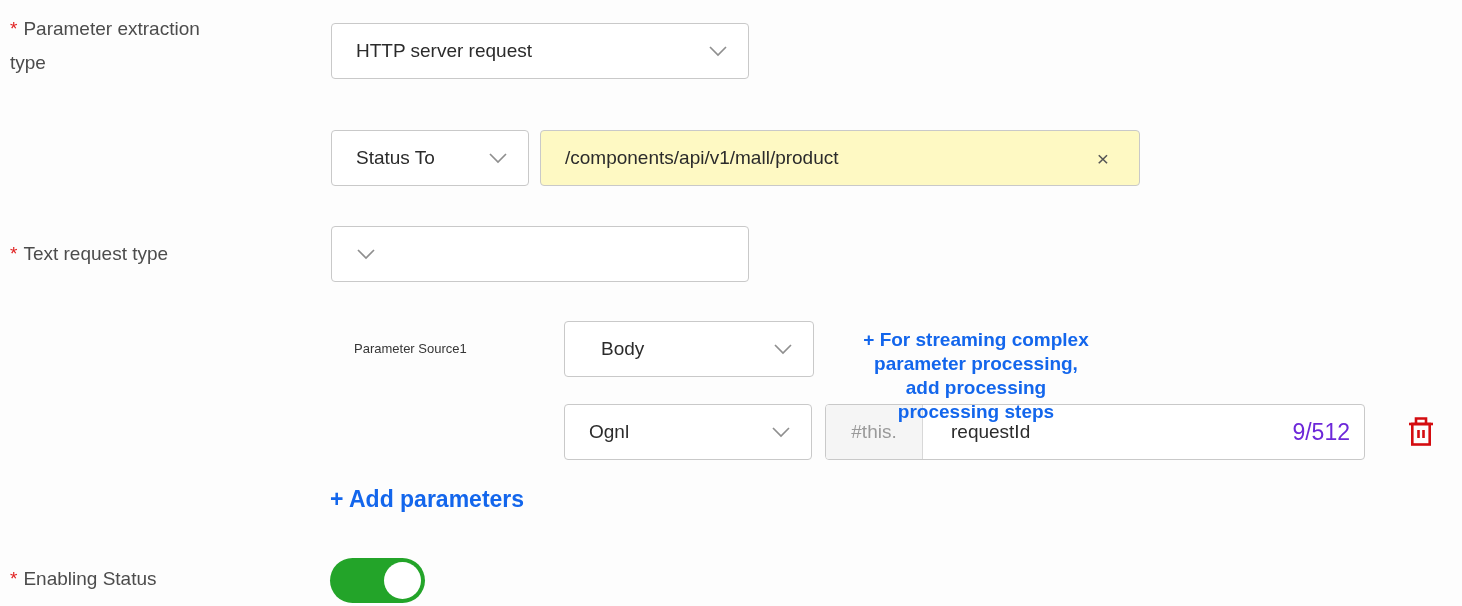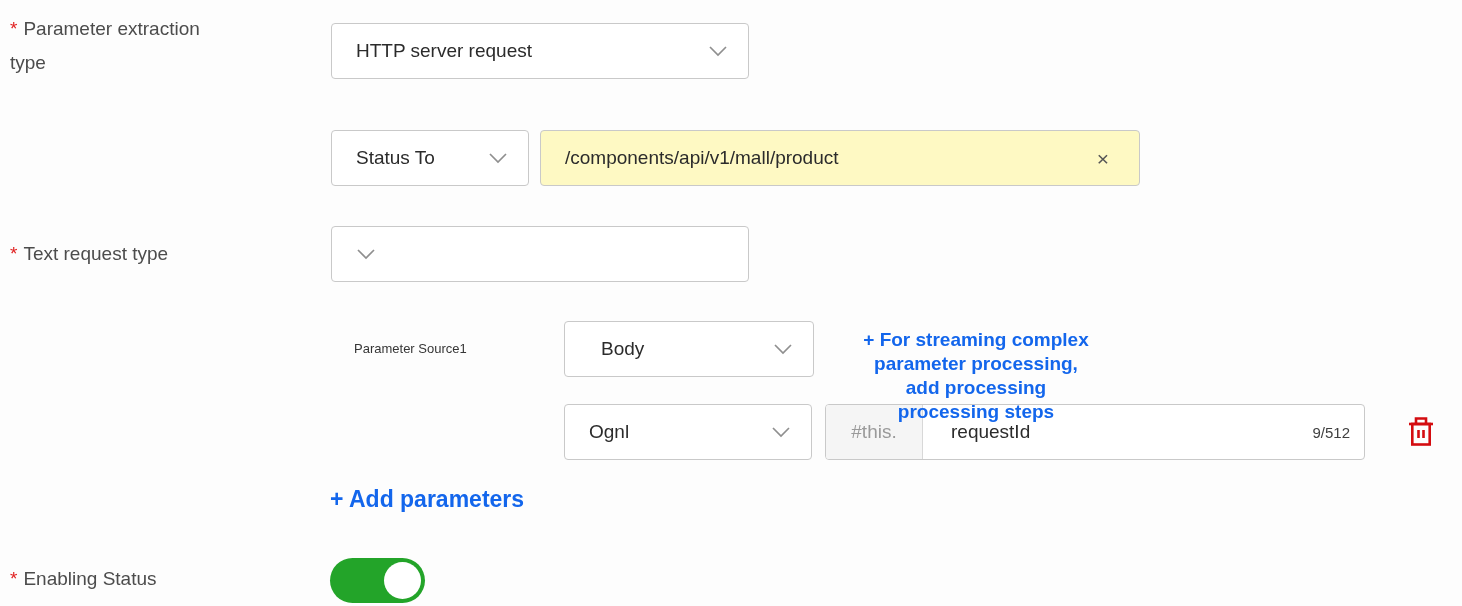--- a/index.html
+++ b/index.html
@@ -107,22 +107,22 @@
     flex: 1 1 auto;
     display: flex;
     align-items: center;
     padding: 0 14px 0 28px;
     font-size: 19px;
     color: #2b2b2b;
   }
   .input-main .expr-value { flex: 1 1 auto; }
   .char-counter {
     flex: 0 0 auto;
-    color: #404040;
-    font-size: 15px;
+    color: #6d28d9;
+    font-size: 23px;
   }
   .trash-btn {
     width: 34px;
     height: 34px;
     display: flex;
     align-items: center;
     justify-content: center;
     cursor: pointer;
     background: transparent;
     border: none;

